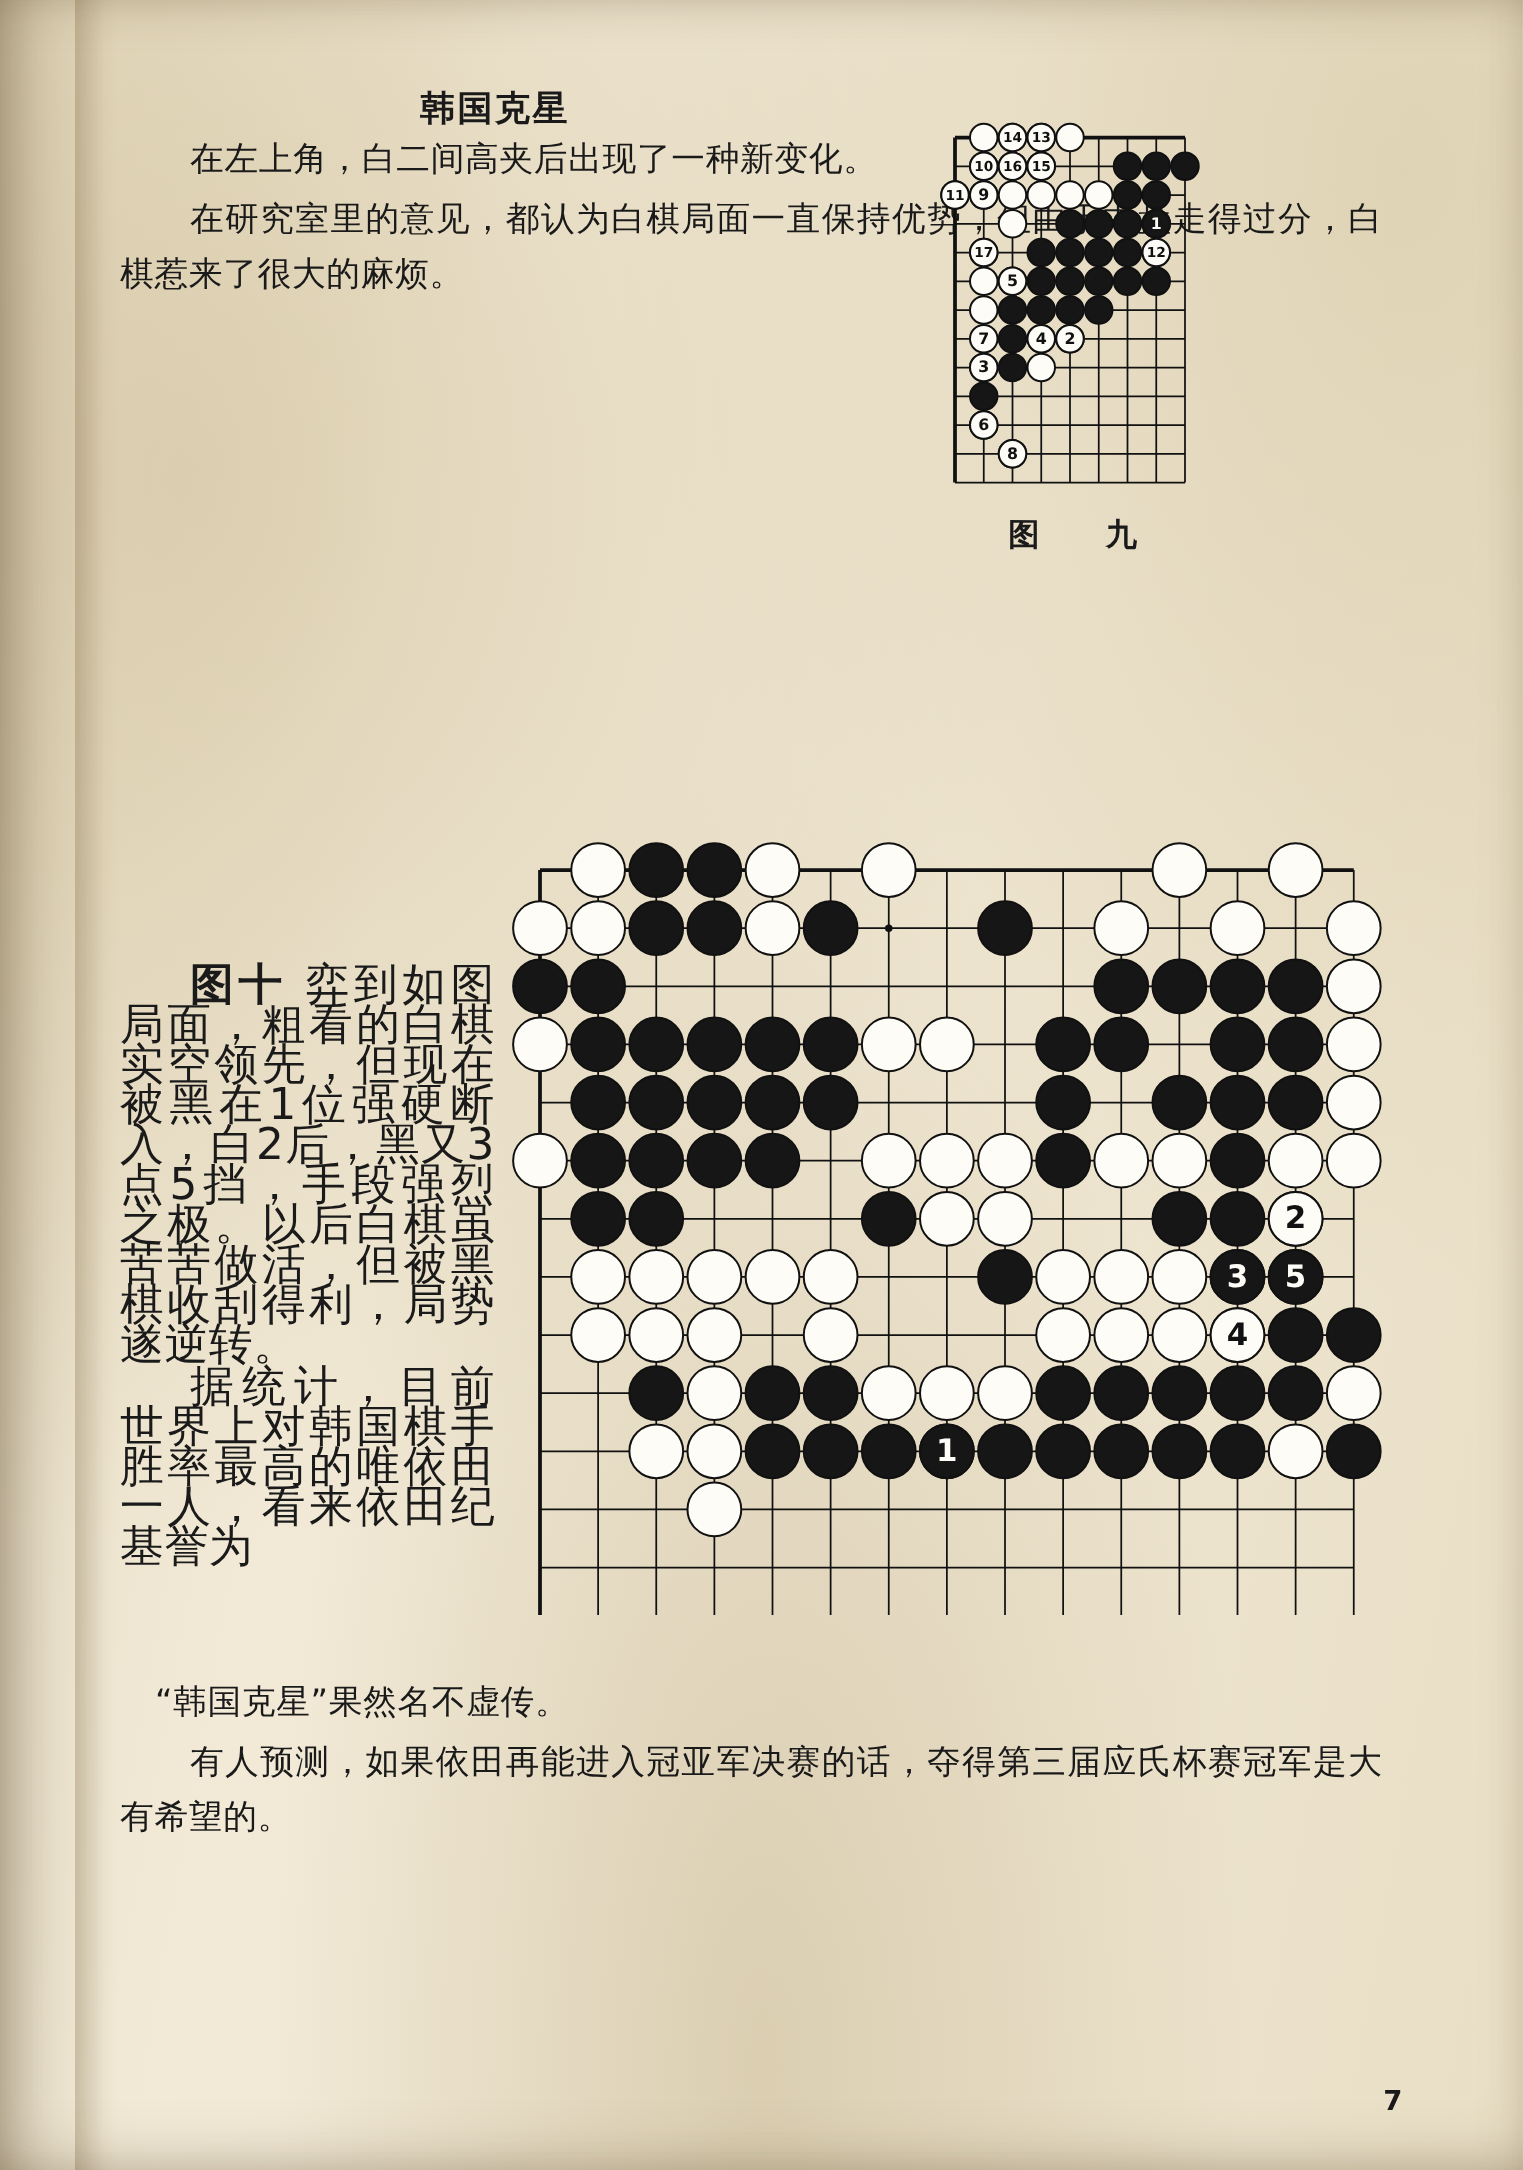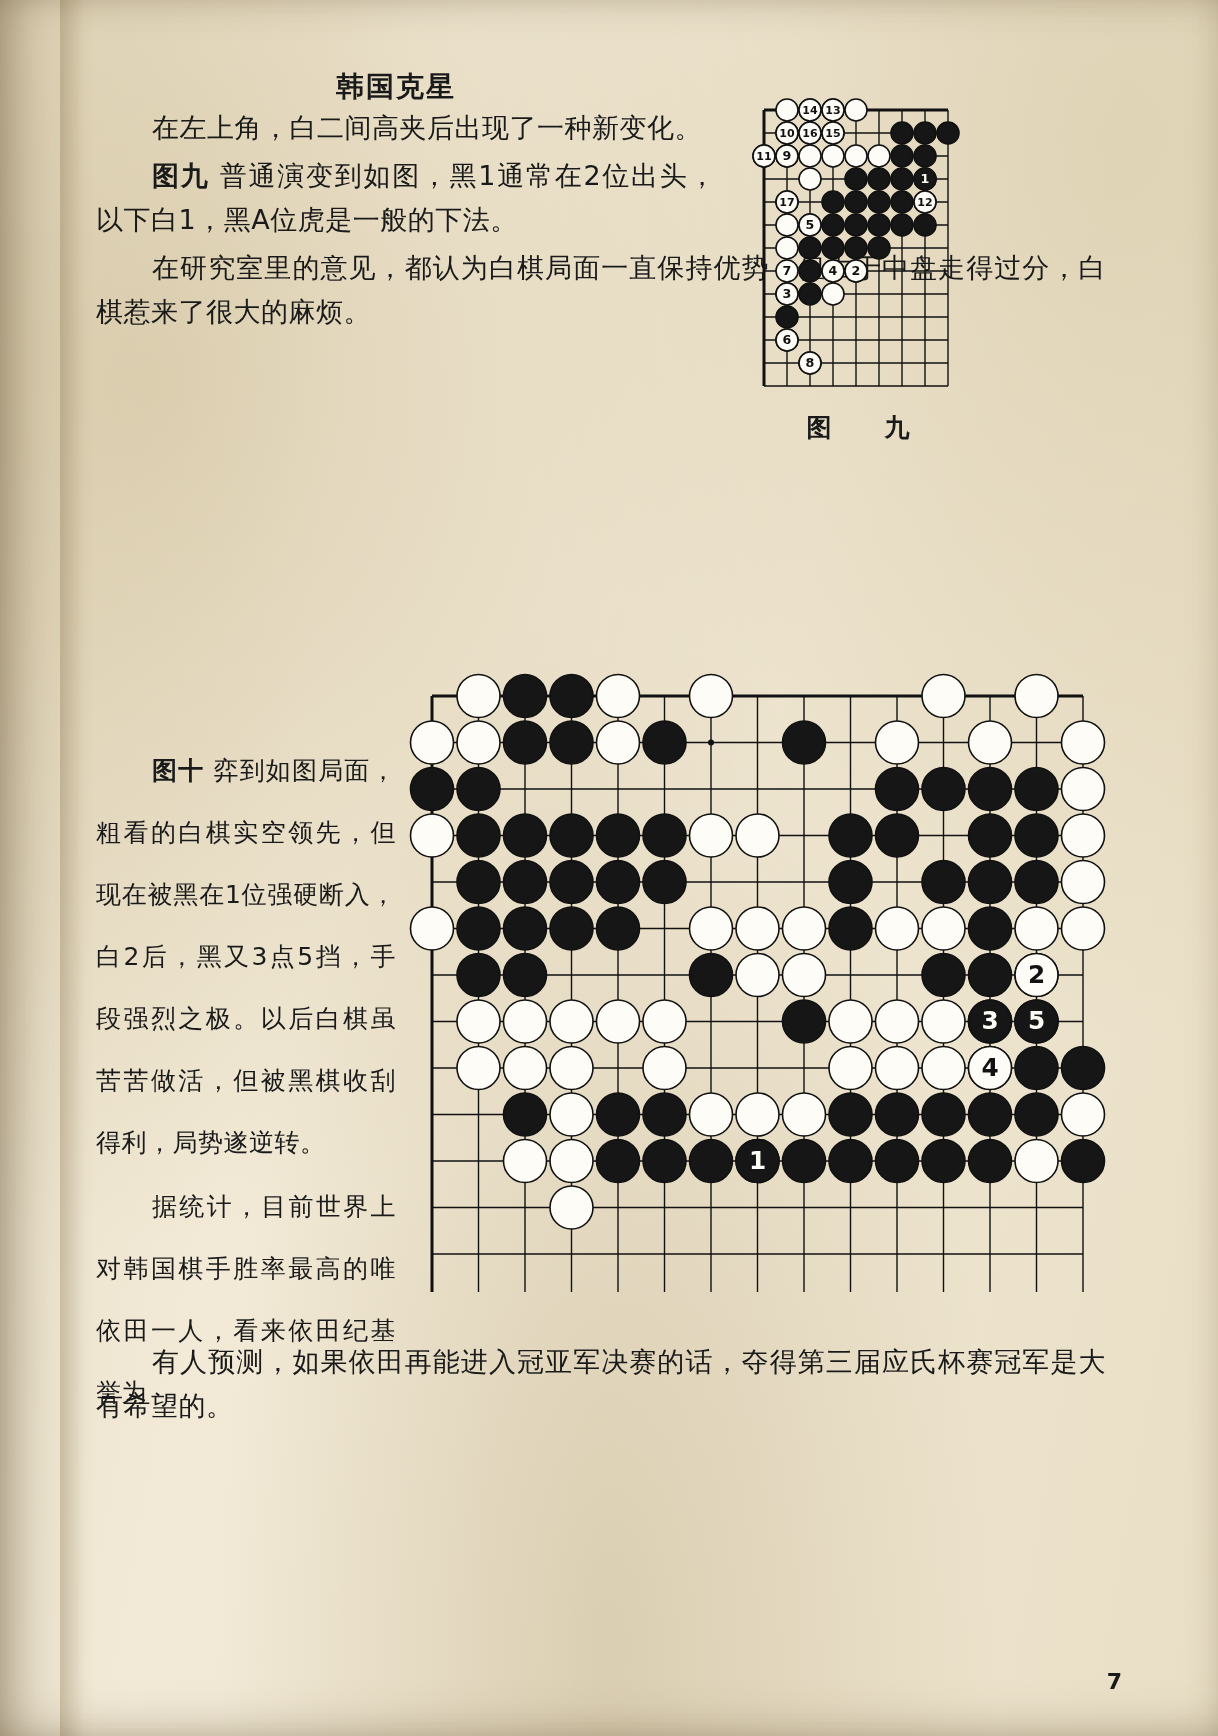--- a/index.html
+++ b/index.html
@@ -46,22 +46,22 @@
 
   p.para{
     margin:0 0 4px 0;font-size:27px;line-height:44px;
     text-align:justify;letter-spacing:.5px;
   }
   .indent{text-indent:56px;}
   .bold{font-weight:bold;}
 
   
   .col-text{
-    position:absolute;left:96px;top:740px;width:300px;
-    font-size:25px;line-height:62px;letter-spacing:.5px;
+    position:absolute;left:96px;top:772px;width:300px;
+    font-size:35px;line-height:32px;letter-spacing:.5px;
   }
   .col-text p{margin:0 0 2px 0;text-align:justify;}
 
   
   .fig9-wrap{position:absolute;left:752px;top:96px;width:216px;}
   .fig9-cap{ text-align:center;font-size:25px;font-weight:bold;margin-top:10px;letter-spacing:14px;padding-left:10px;}
 
   
   .fig10-wrap{position:absolute;left:406px;top:672px;width:700px;}
   .fig10-cap{text-align:center;font-size:25px;font-weight:bold;margin-top:12px;letter-spacing:18px;padding-left:14px;}
@@ -79,24 +79,20 @@
 <body>
 
 <div class="paper-tint"></div>
 <div class="spine"></div>
 
 <div class="page">
 
   <div class="content">
     <h1 class="title">韩国克星</h1>
     <p class="para indent" style="width:620px;">在左上角，白二间高夹后出现了一种新变化。</p>
-    <p class="para indent" style="width:620px;">
-      <span class="bold">图九</span>
-      <span>普通演变到如图，黑1通常在2位出头，以下白1，黑A位虎是一般的下法。</span>
-    </p>
     <p class="para indent">在研究室里的意见，都认为白棋局面一直保持优势，但由于中盘走得过分，白棋惹来了很大的麻烦。</p>
   </div>
 
   <div class="col-text">
     <p style="text-indent:56px;">
       <span class="bold">图十</span>
       <span>弈到如图局面，粗看的白棋实空领先，但现在被黑在1位强硬断入，白2后，黑又3点5挡，手段强烈之极。以后白棋虽苦苦做活，但被黑棋收刮得利，局势遂逆转。</span>
     </p>
     <p style="text-indent:56px;">据统计，目前世界上对韩国棋手胜率最高的唯依田一人，看来依田纪基誉为</p>
   </div>
@@ -369,19 +365,20 @@
         <circle cx="630.5" cy="349.5" r="21.5" fill="#161616" stroke="#111" stroke-width="1.6"></circle>
         <text x="630.5" y="357.24" text-anchor="middle" font-size="24.724999999999998" font-family="&quot;DejaVu Sans&quot;,&quot;Liberation Sans&quot;,sans-serif" font-weight="bold" fill="#fdfcf6">5</text>
         <circle cx="584" cy="396" r="21.5" fill="#fdfcf6" stroke="#111" stroke-width="1.6"></circle>
         <text x="584" y="403.74" text-anchor="middle" font-size="24.724999999999998" font-family="&quot;DejaVu Sans&quot;,&quot;Liberation Sans&quot;,sans-serif" font-weight="bold" fill="#111">4</text>
         <circle cx="351.5" cy="489" r="21.5" fill="#161616" stroke="#111" stroke-width="1.6"></circle>
         <text x="351.5" y="496.74" text-anchor="middle" font-size="24.724999999999998" font-family="&quot;DejaVu Sans&quot;,&quot;Liberation Sans&quot;,sans-serif" font-weight="bold" fill="#fdfcf6">1</text>
       </svg>
   </div>
 
   <div class="tail">
+    <p style="text-indent:28px;">“韩国克星”果然名不虚传。</p>
     <p style="text-indent:56px;">有人预测，如果依田再能进入冠亚军决赛的话，夺得第三届应氏杯赛冠军是大有希望的。</p>
   </div>
 
   <div class="pageno">7</div>
 </div>
 
 <div class="edge-shadow"></div>
 
 </body></html>

